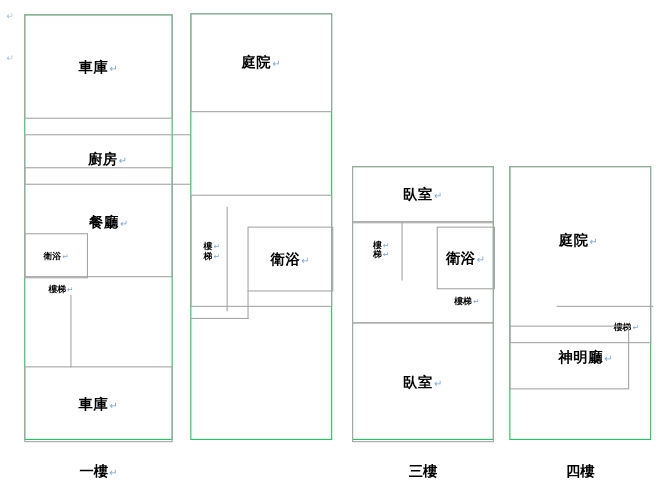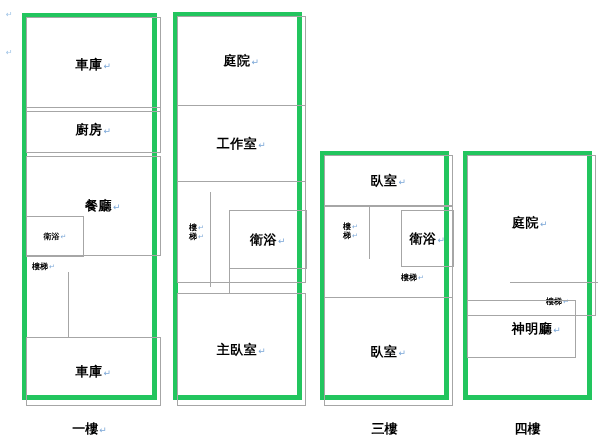--- a/index.html
+++ b/index.html
@@ -15,21 +15,21 @@
     position: relative;
     width: 600px;
     height: 437px;
     background: #ffffff;
     overflow: hidden;
   }
   
   .floor-block {
     position: absolute;
     box-sizing: border-box;
-    border: 5px solid #22c55e;
+    border: 1px solid #22c55e;
     background: #ffffff;
   }
   
   .room {
     position: absolute;
     box-sizing: border-box;
     display: flex;
     align-items: center;
     justify-content: center;
     background: transparent;
@@ -61,20 +61,21 @@
   }
   .stack-label > span { display: block; }
 
   
   .free-label {
     position: absolute;
     font-size: 8px;
     font-weight: bold;
     color: #000;
     white-space: nowrap;
+    margin-left: 16px;
   }
 
   
   .divider-h {
     position: absolute;
     height: 0;
     border-top: 1px solid #a6a6a6;
   }
   .divider-v {
     position: absolute;
@@ -118,21 +119,21 @@
 
   <span class="margin-mark" style="left:6px; top:10px;">↵</span>
   <span class="margin-mark" style="left:6px; top:48px;">↵</span>
 
   <div class="floor-block" id="f1" style="left:22px; top:13px; width:135px; height:387px;">
 
     <div class="room bordered size-lg" style="left:-1px; top:-1px; width:135px; height:95px;">
       <span class="room-label"><span>車庫</span><span class="cr-mark">↵</span></span>
     </div>
 
-    <div class="room bordered size-lg" style="left:-1px; top:89px; width:135px; height:46px;">
+    <div class="room bordered size-lg" style="left:-1px; top:108px; width:152px; height:46px;">
       <span class="room-label"><span>廚房</span><span class="cr-mark">↵</span></span>
     </div>
 
     <div class="room bordered size-sm" style="left:-1px; top:198px; width:58px; height:41px;">
       <span class="room-label"><span>衛浴</span><span class="cr-mark tiny">↵</span></span>
     </div>
 
     <div class="room bordered size-lg" style="left:-1px; top:138px; width:135px; height:100px;">
       <span class="room-label" style="position:absolute; left:58px; top:40px;"><span>餐廳</span><span class="cr-mark">↵</span></span>
     </div>
@@ -148,43 +149,37 @@
   </div>
 
   <div class="floor-caption" style="left:22px; top:408px; width:135px;"><span>一樓</span><span class="cr-mark">↵</span></div>
 
   <div class="floor-block" id="f2" style="left:173px; top:12px; width:129px; height:388px;">
 
     <div class="room bordered size-lg" style="left:-1px; top:-1px; width:129px; height:90px;">
       <span class="room-label"><span>庭院</span><span class="cr-mark">↵</span></span>
     </div>
 
-    <div class="room bordered size-lg" style="left:-1px; top:88px; width:129px; height:77px;">
-      <span class="room-label"><span>工作室</span><span class="cr-mark">↵</span></span>
-    </div>
 
     <div class="room bordered" style="left:-1px; top:164px; width:129px; height:102px;"></div>
 
     <div class="divider-v" style="left:32px; top:175px; height:95px;"></div>
 
     <span class="stack-label" style="left:11px; top:206px;">
       <span>樓<span class="cr-mark tiny">↵</span></span>
       <span>梯<span class="cr-mark tiny">↵</span></span>
     </span>
 
     <div class="room bordered size-lg" style="left:51px; top:193px; width:78px; height:59px;">
       <span class="room-label"><span>衛浴</span><span class="cr-mark">↵</span></span>
     </div>
 
     <div class="divider-v" style="left:51px; top:251px; height:26px;"></div>
     <div class="divider-h" style="left:-1px; top:276px; width:53px;"></div>
 
-    <div class="room bordered size-lg" style="left:-1px; top:276px; width:129px; height:113px;">
-      <span class="room-label"><span>主臥室</span><span class="cr-mark">↵</span></span>
-    </div>
   </div>
 
 
   <div class="floor-block" id="f3" style="left:320px; top:151px; width:129px; height:249px;">
 
     <div class="room bordered size-lg" style="left:-1px; top:-1px; width:129px; height:51px;">
       <span class="room-label"><span>臥室</span><span class="cr-mark">↵</span></span>
     </div>
 
     <div class="room bordered" style="left:-1px; top:50px; width:129px; height:92px;"></div>

